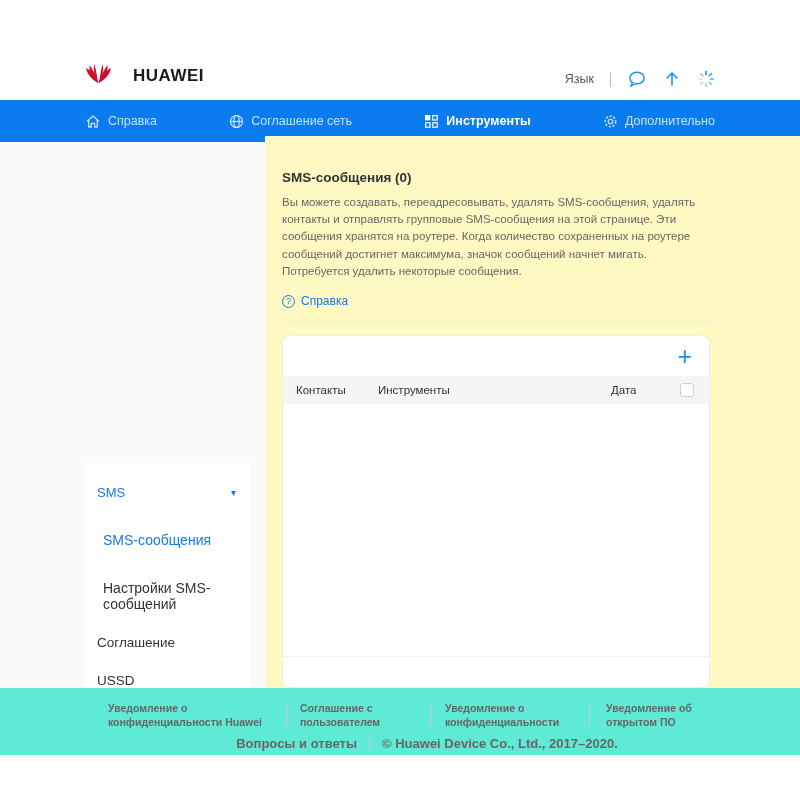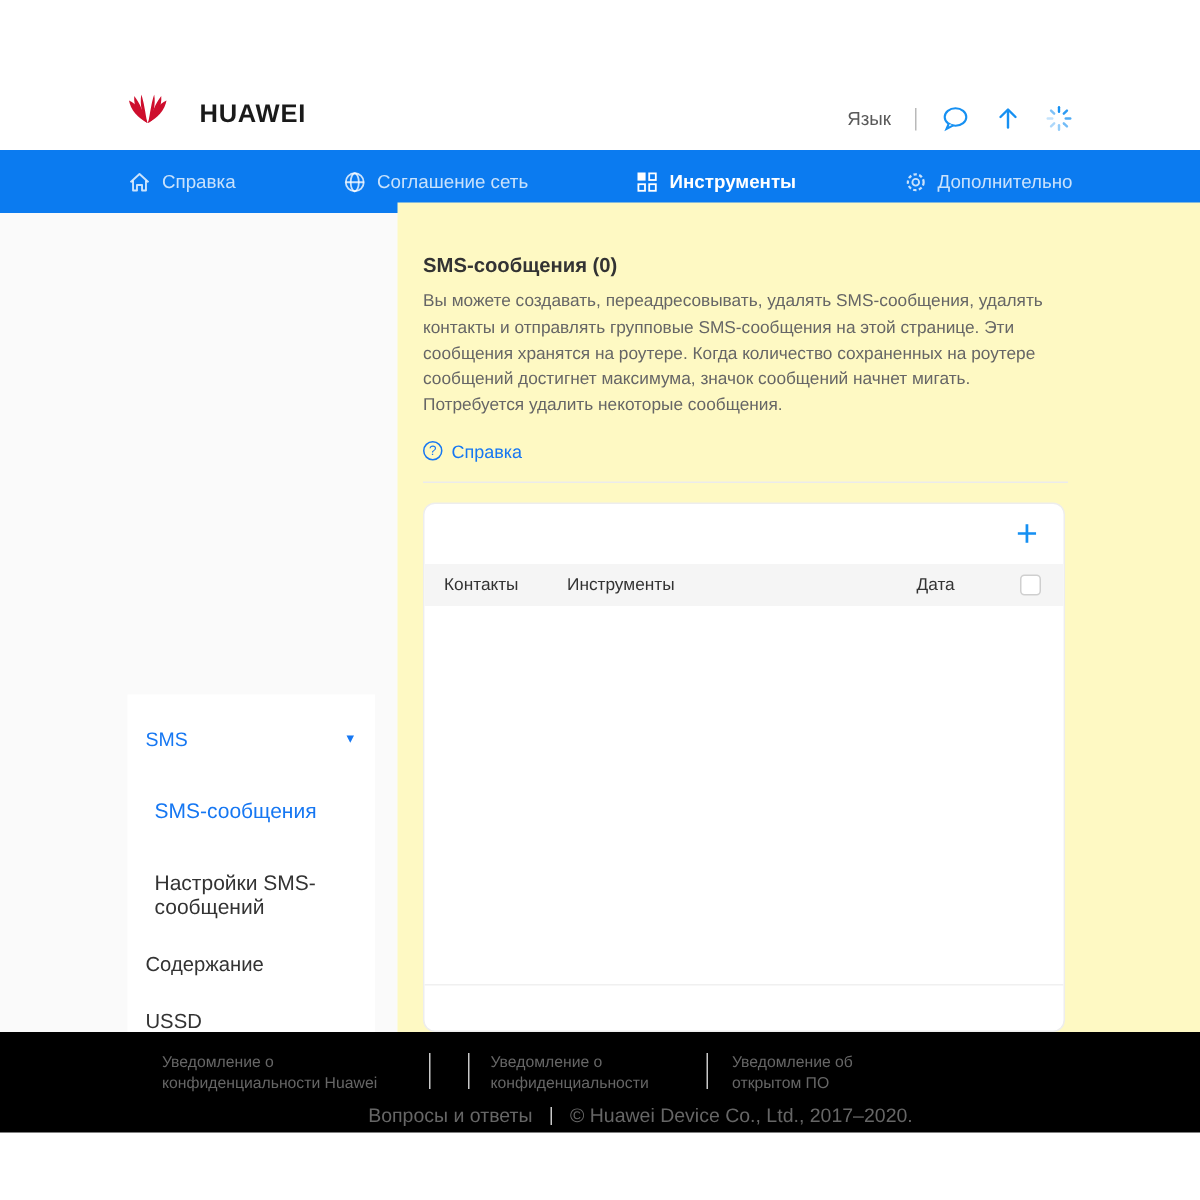--- a/index.html
+++ b/index.html
@@ -70,21 +70,21 @@
   .thead { background:#f5f5f5; height:28px; display:flex; align-items:center; font-size:11.5px; color:#333; }
   .th-contacts { width:95px; padding-left:13px; }
   .th-content { flex:1; }
   .th-date { width:54px; }
   .th-check { width:44px; display:flex; justify-content:center; }
   .checkbox { width:14px; height:14px; border:1px solid #cfcfcf; border-radius:3px; background:#fff; cursor:pointer; }
   .tbody { height:252px; background:#fff; }
   .card-footer { border-top:1px solid #f0f0f0; height:31px; }
 
   
-  .footer { background:#000000; height:67px; padding-top:13px; }
+  .footer { background:#5eead4; height:67px; padding-top:13px;font-weight:bold; }
   .footer-links { display:flex; align-items:flex-start; padding-left:108px; font-size:10.5px; color:#666; line-height:1.35; }
   .flink { cursor:pointer; }
   .fl-1 { width:168px; }
   .fl-2 { width:118px; }
   .fl-3 { width:130px; }
   .fl-4 { width:120px; }
   .fsep { width:1px; height:24px; background:#c9c9c9; flex-shrink:0; }
   .fs-1 { margin:1px 13px 0 10px; }
   .fs-2 { margin:1px 14px 0 12px; }
   .fs-3 { margin:1px 16px 0 14px; }
@@ -191,21 +191,21 @@
 
 <div class="main">
 
   <div class="sidebar">
     <div class="sb-group-header">
       <span>SMS</span>
       <span class="sb-caret">▾</span>
     </div>
     <div class="sb-sub active">SMS-сообщения</div>
     <div class="sb-sub">Настройки SMS-сообщений</div>
-    <div class="sb-top">Содержание</div>
+    <div class="sb-top">Соглашение</div>
     <div class="sb-top">USSD</div>
   </div>
 
   <div class="content">
     <div class="content-inner">
       <h1 class="page-title">SMS-сообщения (0)</h1>
       <p class="desc">Вы можете создавать, переадресовывать, удалять SMS-сообщения, удалять контакты и отправлять групповые SMS-сообщения на этой странице. Эти сообщения хранятся на роутере. Когда количество сохраненных на роутере сообщений достигнет максимума, значок сообщений начнет мигать. Потребуется удалить некоторые сообщения.</p>
 
       <div class="help">
         <span class="help-circle">?</span>
@@ -231,20 +231,21 @@
         <div class="card-footer"></div>
       </div>
     </div>
   </div>
 </div>
 
 <div class="footer">
   <div class="footer-links">
     <span class="flink fl-1">Уведомление о конфиденциальности Huawei</span>
     <span class="fsep fs-1"></span>
+    <span class="flink fl-2">Соглашение с пользователем</span>
     <span class="fsep fs-2"></span>
     <span class="flink fl-3">Уведомление о конфиденциальности</span>
     <span class="fsep fs-3"></span>
     <span class="flink fl-4">Уведомление об открытом ПО</span>
   </div>
   <div class="footer-bottom">
     <span class="flink">Вопросы и ответы</span>
     <span class="fbsep"></span>
     <span>© Huawei Device Co., Ltd., 2017–2020.</span>
   </div>

